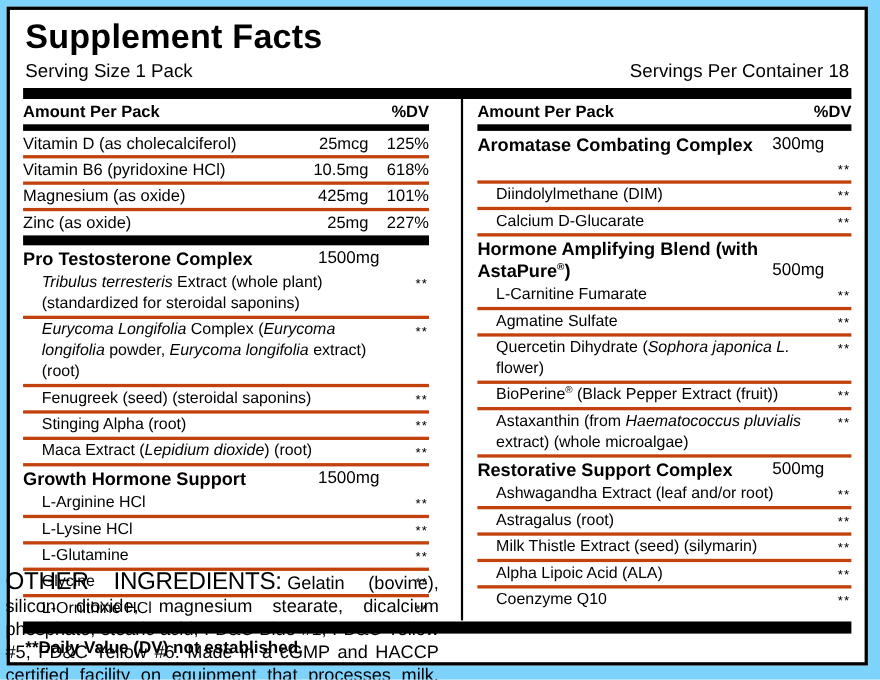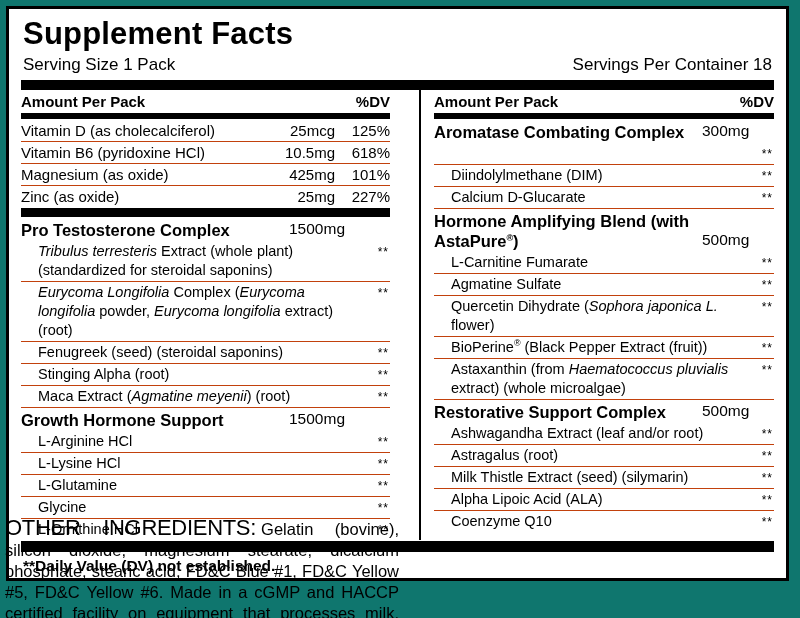--- a/index.html
+++ b/index.html
@@ -1,36 +1,36 @@
 <!DOCTYPE html>
 <html><head>
 <meta charset="utf-8">
 <style>
   html,body{margin:0;padding:0;background:#fff;color:#000;
     font-family:"Liberation Sans","DejaVu Sans",sans-serif;}
-  .page{position:relative;width:800px;height:618px;background:#0f766e;overflow:hidden;}
+  .page{position:relative;width:800px;height:618px;background:#7dd3fc;overflow:hidden;}
 
   .facts-box{position:absolute;left:6px;top:6px;width:783px;min-height:503px;
     border:3px solid #000;box-sizing:border-box;padding:0 12px;background:#fff;}
 
   .title{font-size:31px;font-weight:bold;margin:7px 0 3px 2px;letter-spacing:.2px;}
   .serving{display:flex;justify-content:space-between;font-size:17px;line-height:20px;padding:0 2px;}
   .bar-top{height:10px;background:#000;margin-top:5px;}
 
   .columns{display:flex;align-items:stretch;min-height:386px;gap:19px;}
   .col{box-sizing:border-box;}
   .col-left{flex:0 0 379px;width:379px;padding-right:10px;}
   .col-right{flex:1;border-left:2px solid #000;padding-left:13px;}
 
   .column-header{display:flex;justify-content:space-between;font-weight:bold;
     font-size:15px;line-height:18px;padding:3px 0 1px;}
   .bar-medium{height:6px;background:#000;margin:1px 0 1px;}
   .bar-thick{height:9px;background:#000;margin:1px 0;}
 
-  .row{position:relative;border-bottom:1px solid #c2410c;}
+  .row{position:relative;border-bottom:3px solid #c2410c;}
   .row.noline{border-bottom:none;justify-content:flex-end;}
   .nutrient{display:flex;font-size:15px;line-height:19px;padding:1px 0;}
   .nutrient .name{flex:1;}
   .nutrient .amt{width:78px;text-align:right;}
   .nutrient .dv{width:55px;text-align:right;}
 
   .ingredient{font-size:14.5px;line-height:19px;padding:1px 24px 1px 17px;min-height:19px;}
   .ingredient .dvmark{position:absolute;right:1px;top:2px;font-size:12px;letter-spacing:1px;}
 
   .section{position:relative;font-weight:bold;font-size:16.5px;line-height:20px;padding:2px 0 1px;}
@@ -89,21 +89,21 @@
               <span class="name">Zinc (as oxide)</span>
               <span class="amt">25mg</span>
               <span class="dv">227%</span>
             </div>
             <div class="bar-thick"></div>
             <div class="section"><span class="sec-name">Pro Testosterone Complex</span><span class="sec-amt">1500mg</span></div>
             <div class="row ingredient"><span class="ing-text"><span class="it">Tribulus terresteris</span><span> Extract (whole plant) (standardized for steroidal saponins)</span></span><span class="dvmark">**</span></div>
             <div class="row ingredient"><span class="ing-text"><span class="it">Eurycoma Longifolia</span><span> Complex (</span><span class="it">Eurycoma longifolia</span><span> powder, </span><span class="it">Eurycoma longifolia</span><span> extract) (root)</span></span><span class="dvmark">**</span></div>
             <div class="row ingredient"><span class="ing-text"><span>Fenugreek (seed) (steroidal saponins)</span></span><span class="dvmark">**</span></div>
             <div class="row ingredient"><span class="ing-text"><span>Stinging Alpha (root)</span></span><span class="dvmark">**</span></div>
-            <div class="row ingredient"><span class="ing-text"><span>Maca Extract (</span><span class="it">Agmatine meyenii</span><span>) (root)</span></span><span class="dvmark">**</span></div>
+            <div class="row ingredient"><span class="ing-text"><span>Maca Extract (</span><span class="it">Lepidium dioxide</span><span>) (root)</span></span><span class="dvmark">**</span></div>
             <div class="section"><span class="sec-name">Growth Hormone Support</span><span class="sec-amt">1500mg</span></div>
             <div class="row ingredient"><span class="ing-text"><span>L-Arginine HCl</span></span><span class="dvmark">**</span></div>
             <div class="row ingredient"><span class="ing-text"><span>L-Lysine HCl</span></span><span class="dvmark">**</span></div>
             <div class="row ingredient"><span class="ing-text"><span>L-Glutamine</span></span><span class="dvmark">**</span></div>
             <div class="row ingredient"><span class="ing-text"><span>Glycine</span></span><span class="dvmark">**</span></div>
             <div class="row ingredient noline"><span class="ing-text"><span>L-Ornithine HCl</span></span><span class="dvmark">**</span></div>
           </div>
       </div>
 
       <div class="col col-right">

